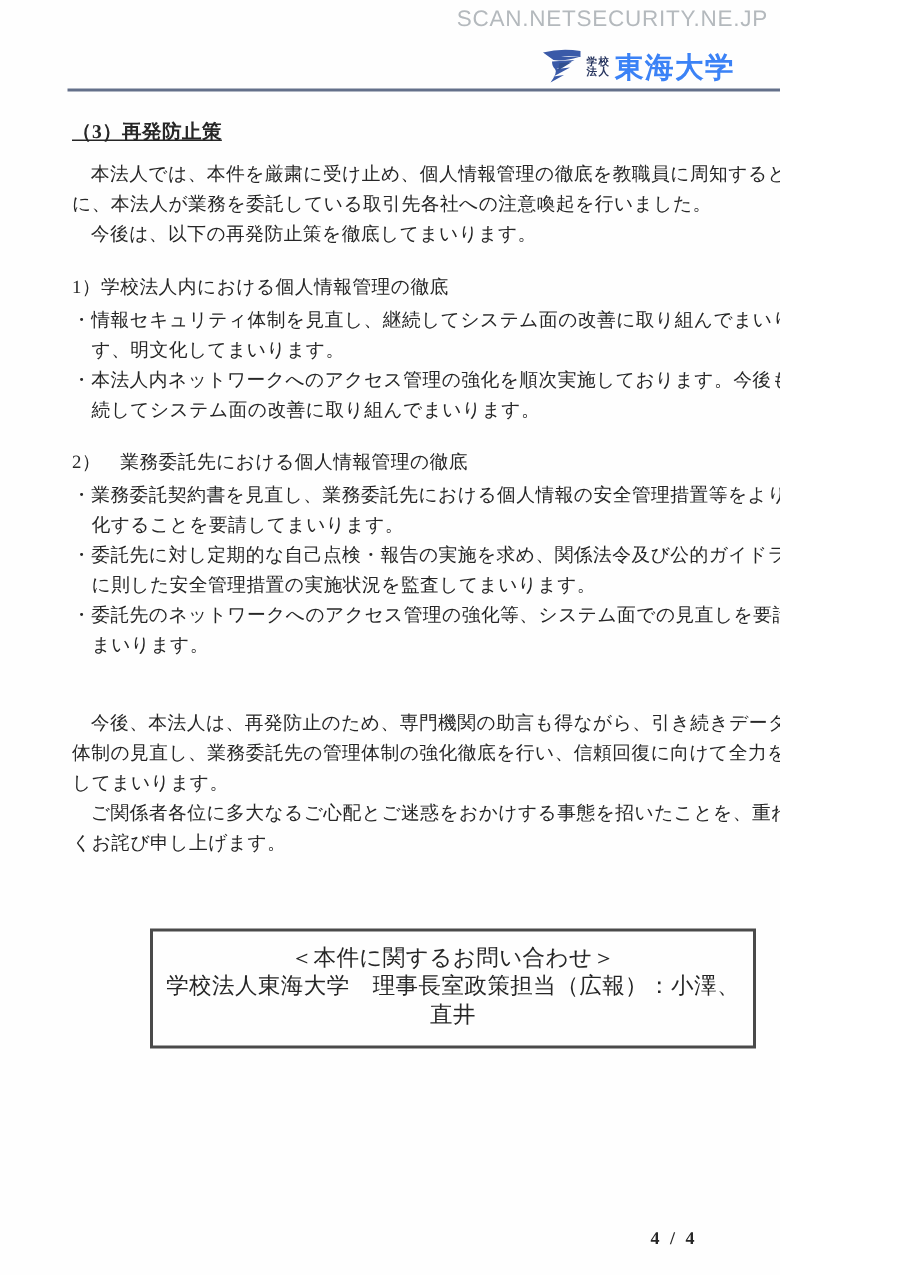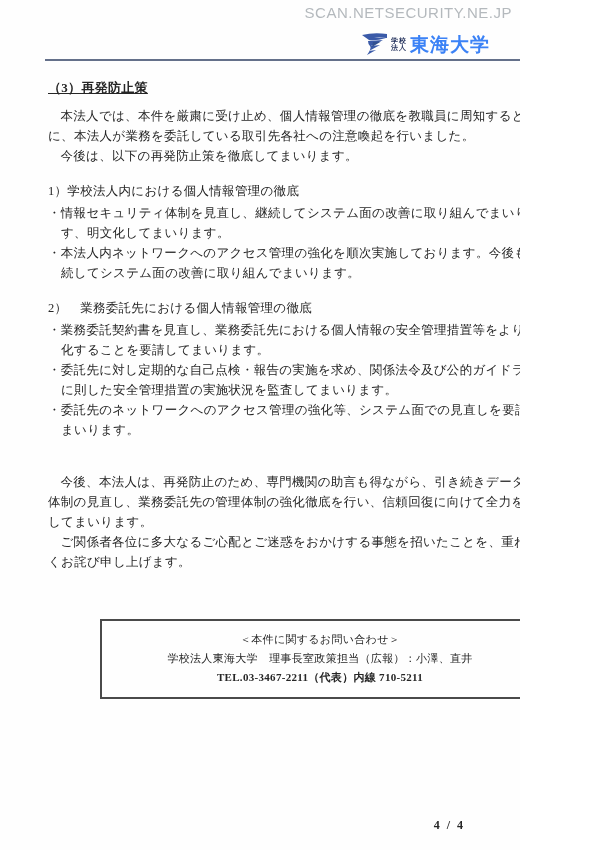--- a/index.html
+++ b/index.html
@@ -51,22 +51,22 @@
   .bullet{
     padding-left:13px;text-indent:-13px;
   }
   .closing-block{margin-top:32px;}
   .signoff{
     text-align:right;margin-top:15px;padding-right:0px;
   }
   .contact-box{
     margin:12px 0 0 52px;width:388px;
     border:2px solid #4a4a4a;
-    text-align:center;padding:9px 6px 10px 24px;
-    line-height:19px;font-size:11px;
+    text-align:center;padding:9px 6px 10px 6px;
+    line-height:19px;font-size:15px;
   }
   .contact-box .tel{font-weight:bold;}
   .pagenum{
     position:absolute;right:55px;bottom:17px;
     font-weight:bold;font-size:12px;letter-spacing:2px;
   }
 </style>
 </head>
 <body>
 
@@ -112,20 +112,19 @@
     <div class="closing-block">
       <p class="para">今後、本法人は、再発防止のため、専門機関の助言も得ながら、引き続きデータ管理体制の見直し、業務委託先の管理体制の強化徹底を行い、信頼回復に向けて全力を尽くしてまいります。</p>
       <p class="para">ご関係者各位に多大なるご心配とご迷惑をおかけする事態を招いたことを、重ねて深くお詫び申し上げます。</p>
     </div>
 
     <div class="signoff">以上</div>
 
     <div class="contact-box">
       <div>＜本件に関するお問い合わせ＞</div>
       <div>学校法人東海大学　理事長室政策担当（広報）：小澤、直井</div>
-      <div class="tel">TEL.03-3467-2211（代表）内線 710-5211</div>
     </div>
 
   </div>
 
   <div class="pagenum">4 / 4</div>
 
 </div>
 
 </body></html>

